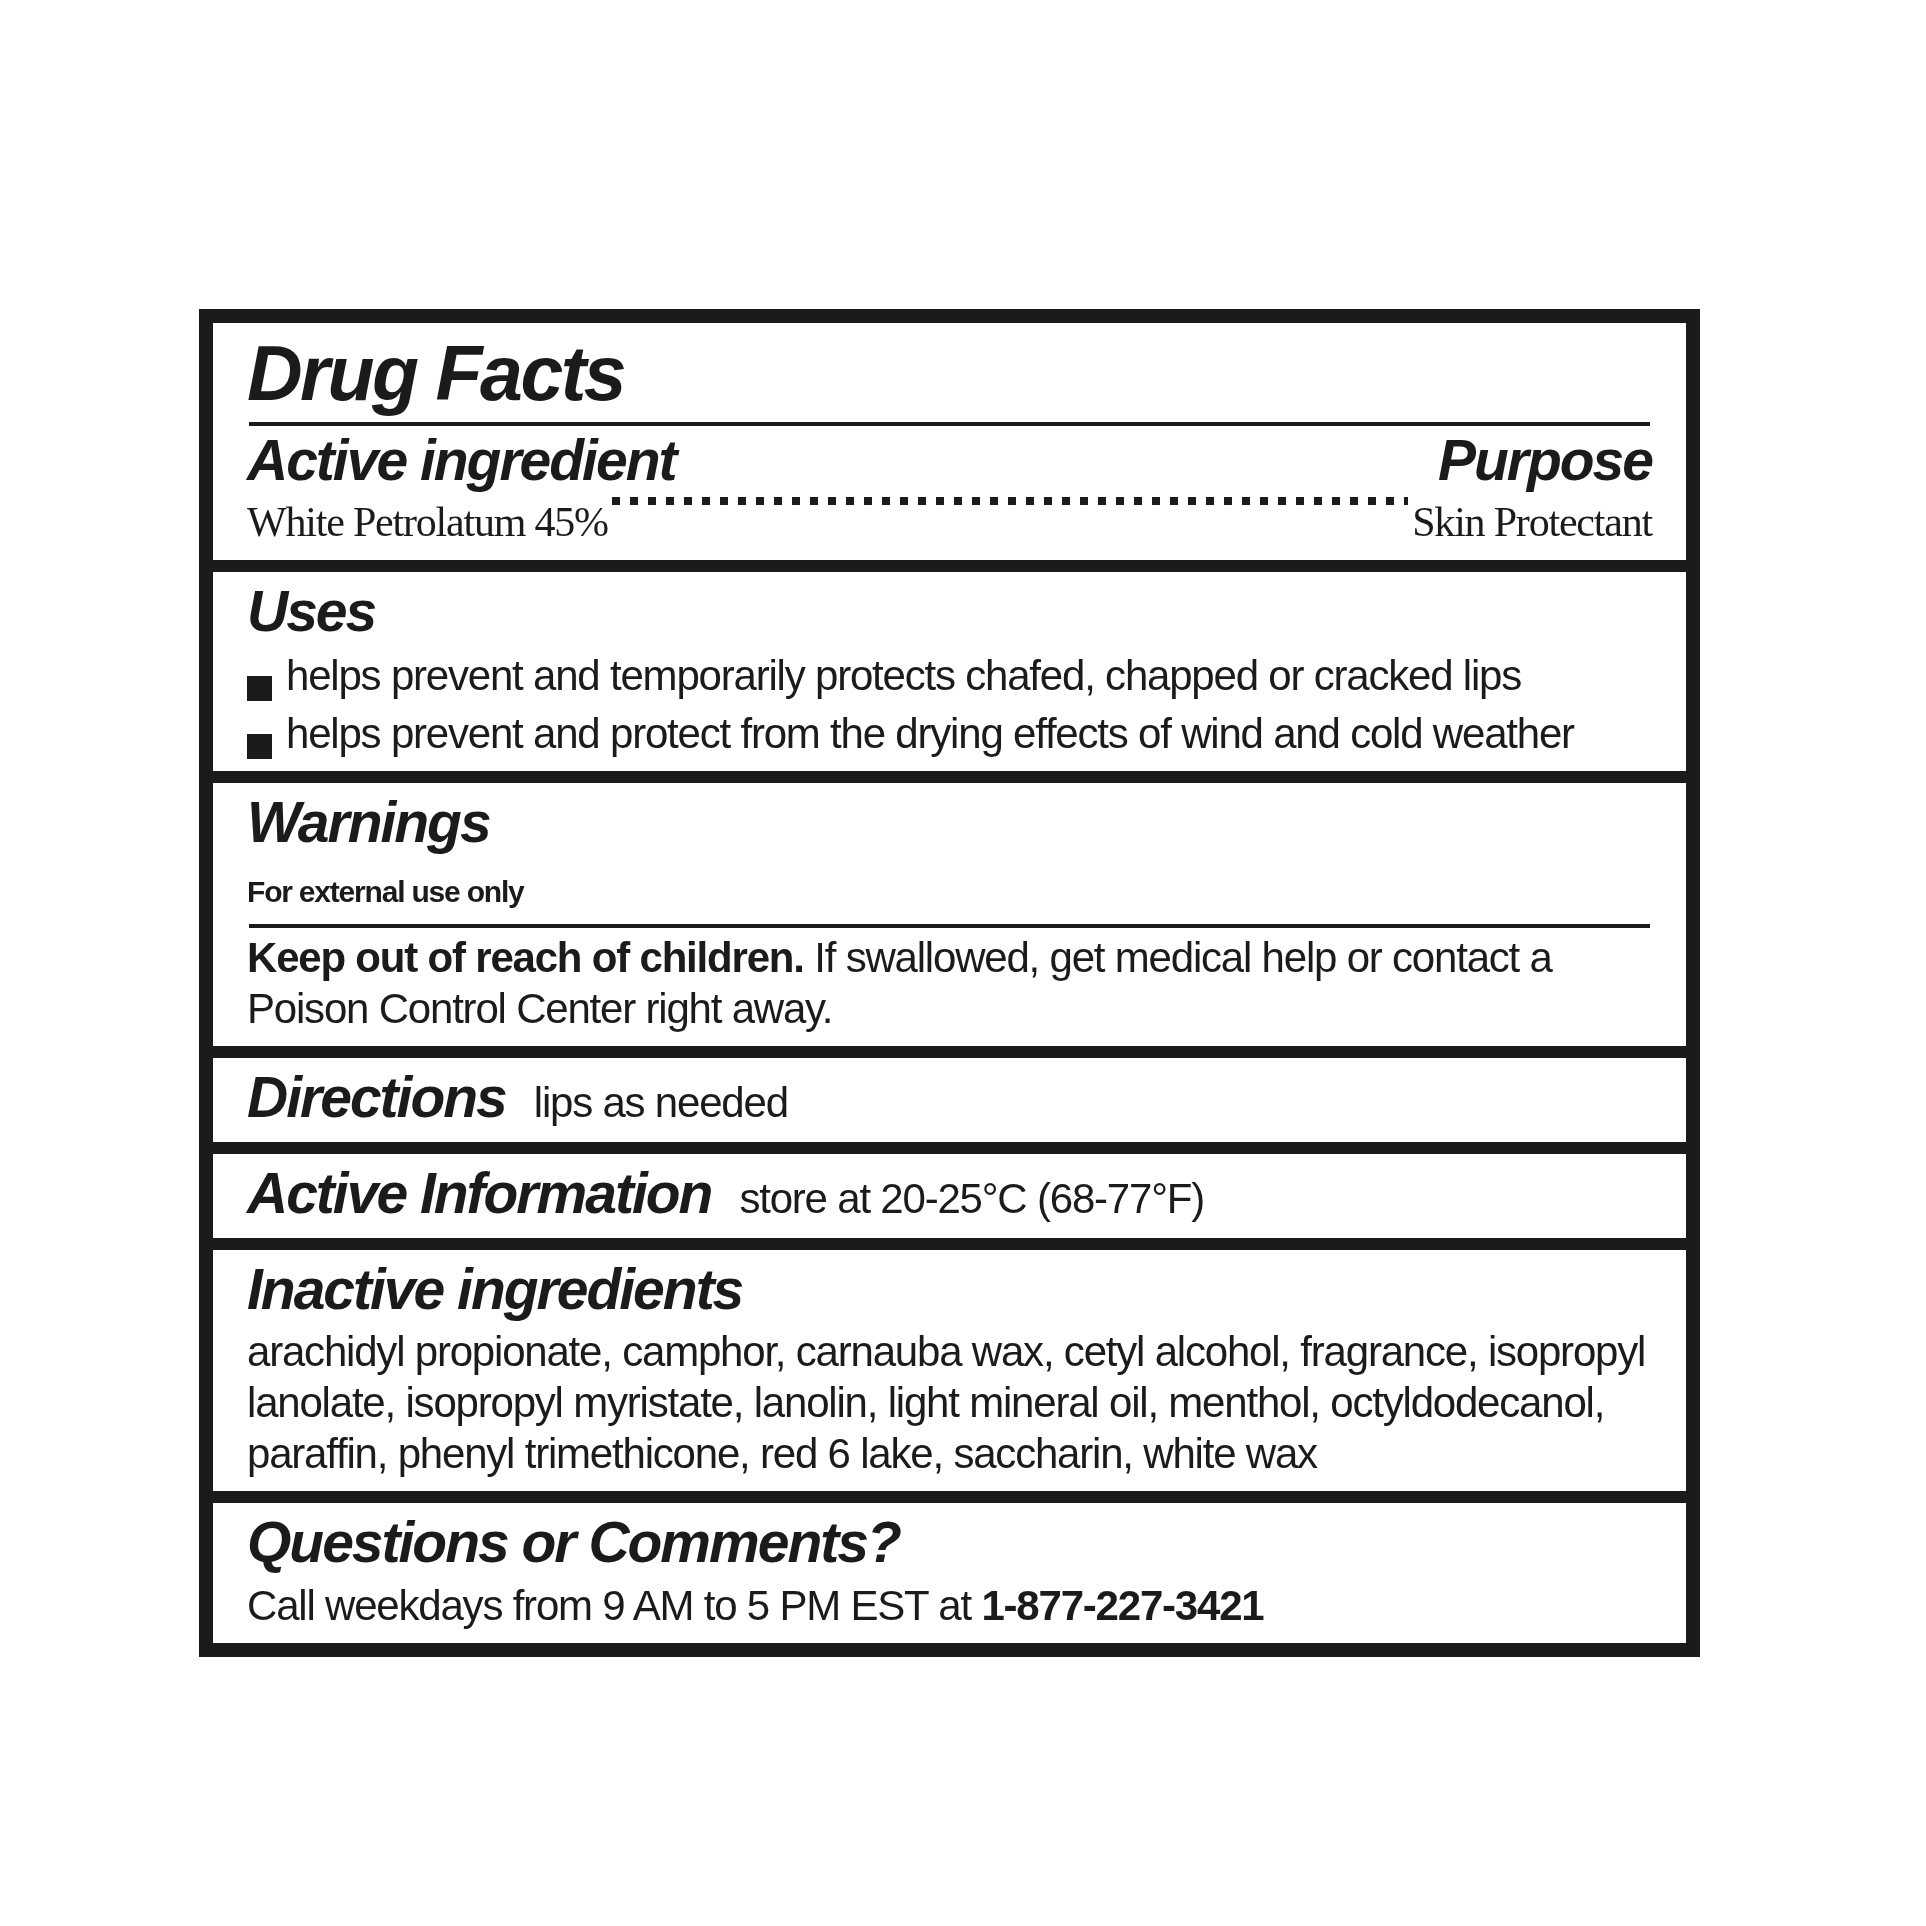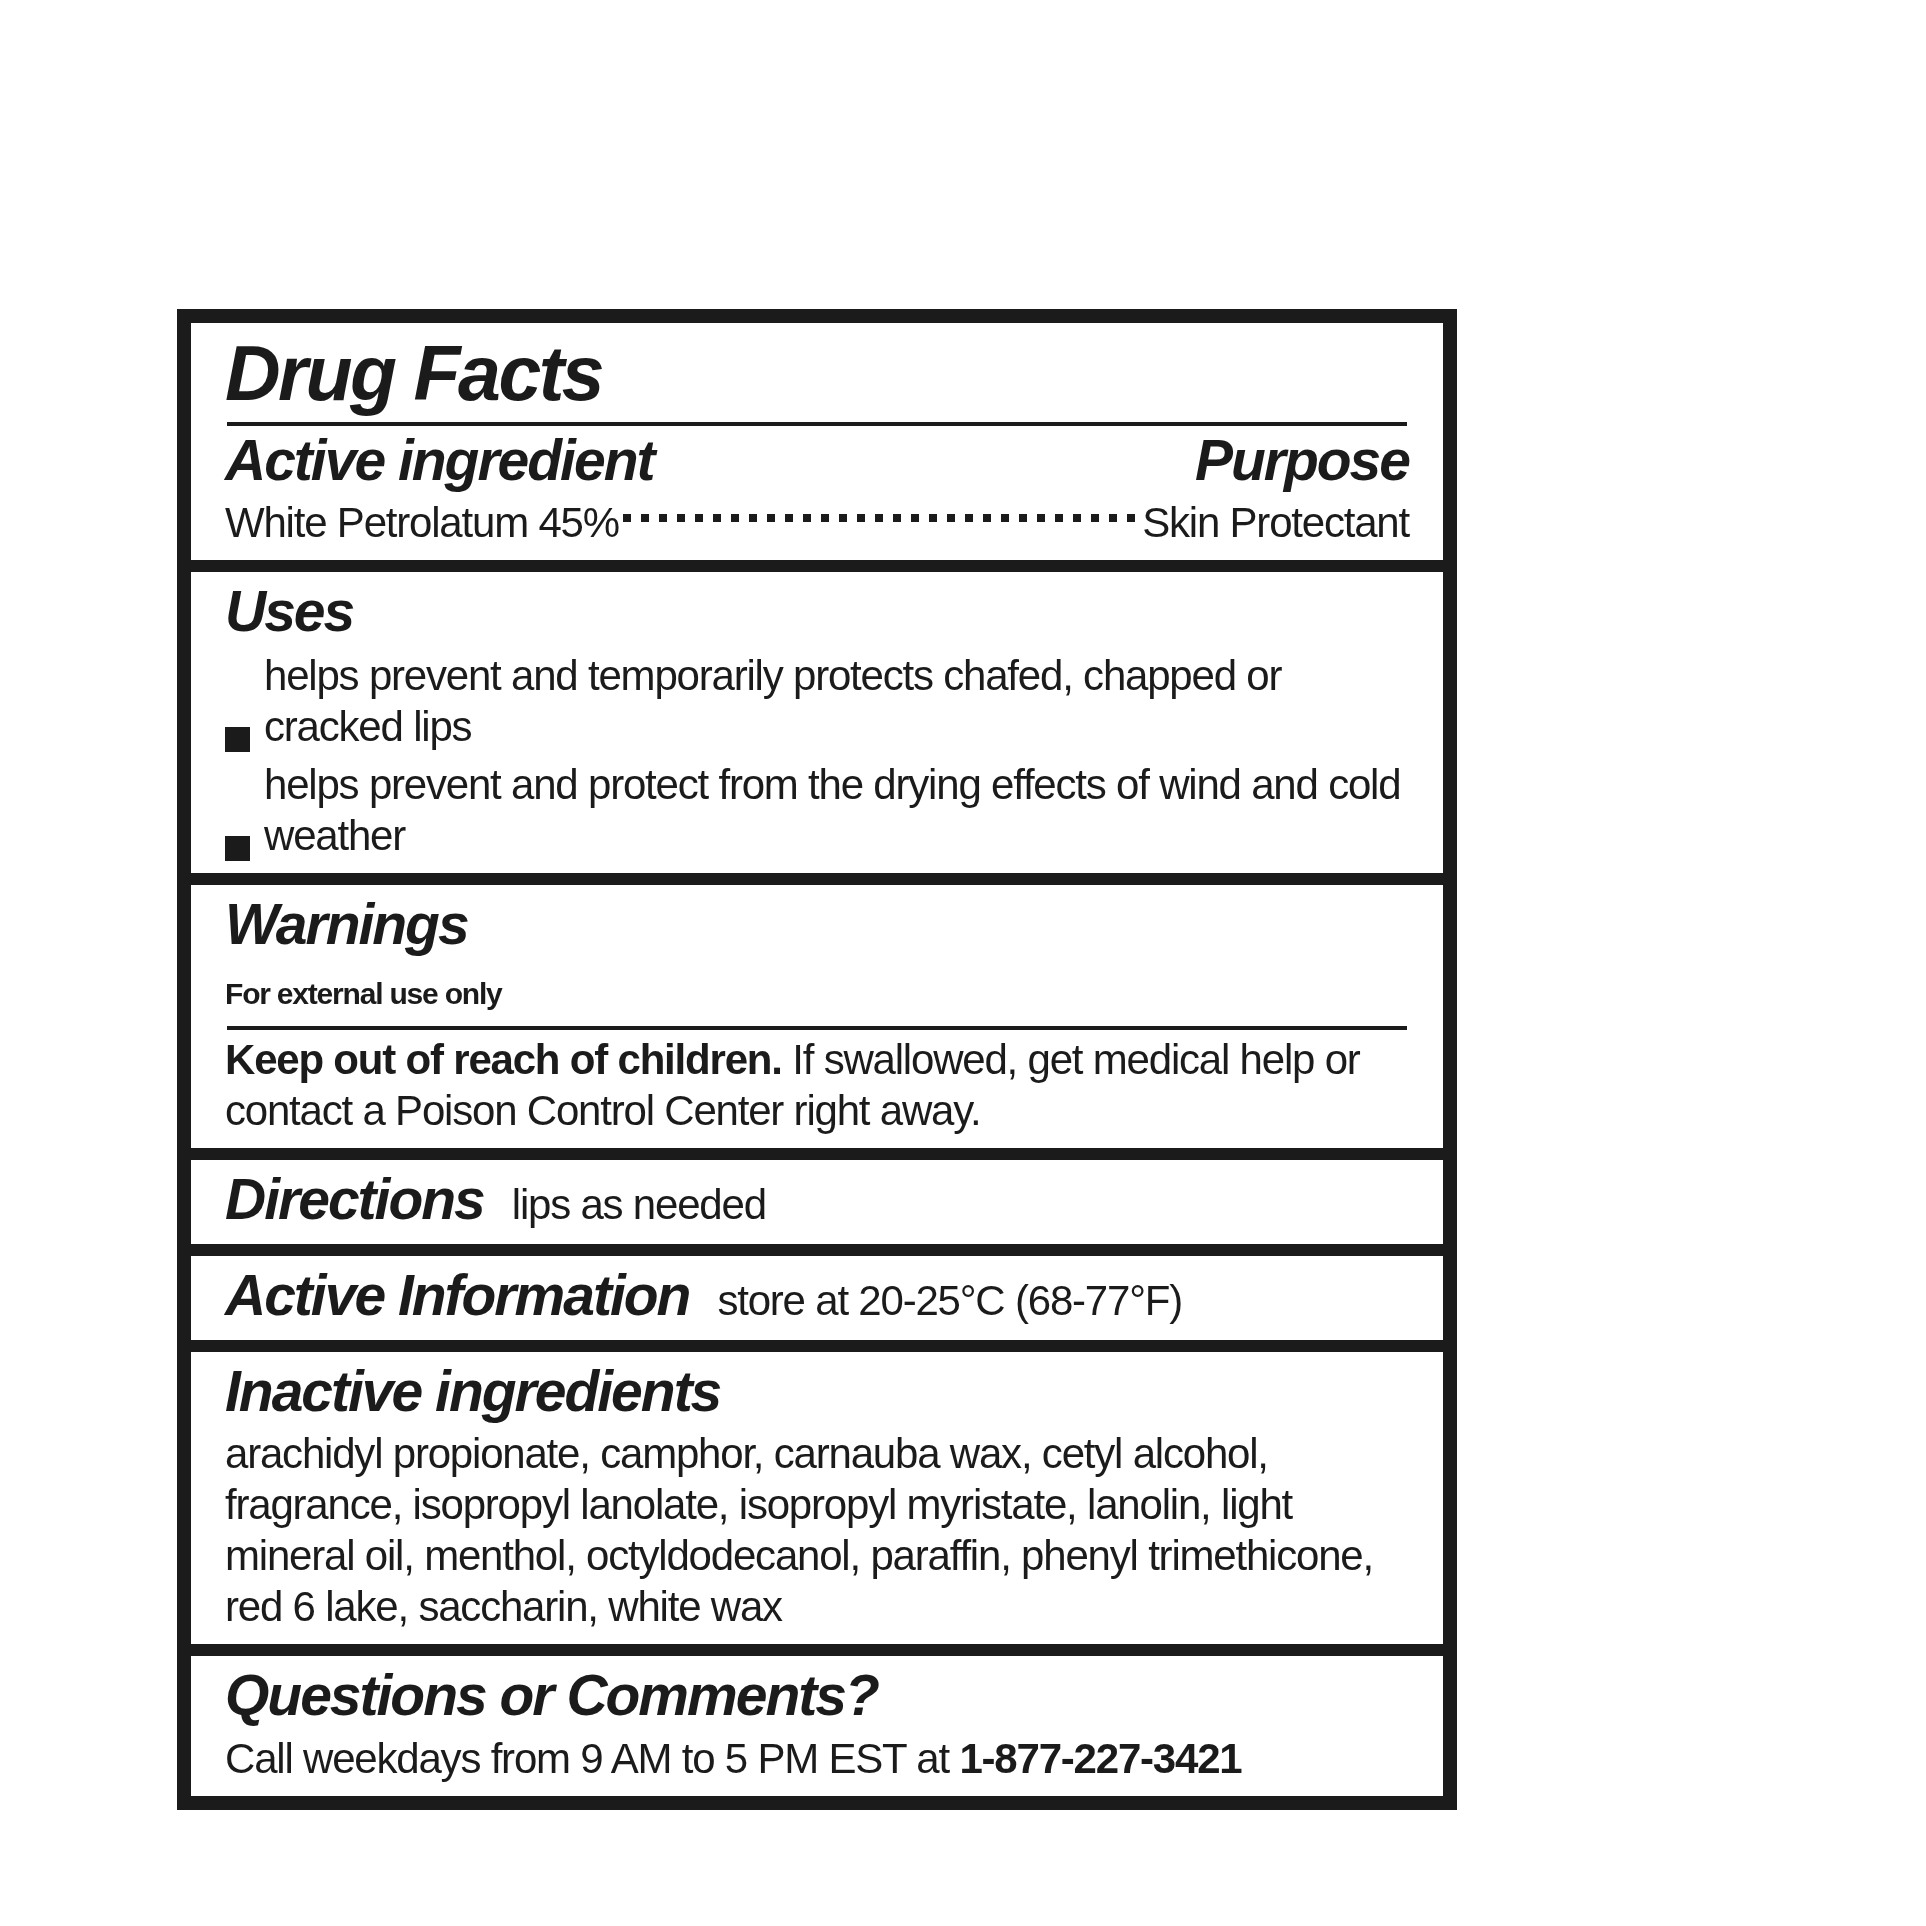--- a/index.html
+++ b/index.html
@@ -4,33 +4,33 @@
 <style>
   :root { --ink:#1b1b1b; --paper:#ffffff; }
   * { box-sizing:border-box; }
   body { margin:0; background:var(--paper); }
   .page {
     position:relative; width:1927px; height:1927px;
     background:var(--paper); color:var(--ink);
     font-family:"Liberation Sans", sans-serif; overflow:hidden;
   }
   .label {
-    position:absolute; left:177px; top:309px; width:1280px;
+    position:absolute; left:199px; top:309px; width:1501px;
     border:14px solid var(--ink); background:var(--paper);
   }
   .sec { padding:8px 34px 12px; }
   .bar { height:12px; background:var(--ink); }
   .thin { height:4px; background:var(--ink); margin:6px 2px 2px; }
   h1, h2 { margin:0; font-style:italic; font-weight:bold; }
   .title { font-size:77px; line-height:1.1; letter-spacing:-2.5px; }
   .h { font-size:57px; line-height:1.12; letter-spacing:-2px; }
   .b { font-size:42px; letter-spacing:-1.2px; line-height:51px; }
   .bold { font-weight:bold; }
   .heads { display:flex; justify-content:space-between; align-items:baseline; margin-top:3px; }
-  .leader { display:flex; align-items:center; margin-top:4px; }
+  .leader { display:flex; align-items:flex-start; margin-top:4px;font-family:Liberation Serif, serif; }
   .leader .txt { white-space:nowrap; }
   .dots {
     flex:1; height:8px; margin:0 4px 9px;
     background-image:repeating-linear-gradient(to right, var(--ink) 0 8px, transparent 8px 18px);
   }
   .use-item { display:flex; align-items:flex-end; gap:14px; margin-top:7px; }
   .bullet { width:25px; height:25px; background:var(--ink); flex:none; }
   .inline-row { display:flex; align-items:baseline; gap:28px; }
   .ext { font-weight:bold; font-size:30px; letter-spacing:-1.2px; line-height:53px; margin-top:10px; }
   .para { margin-top:4px; }

